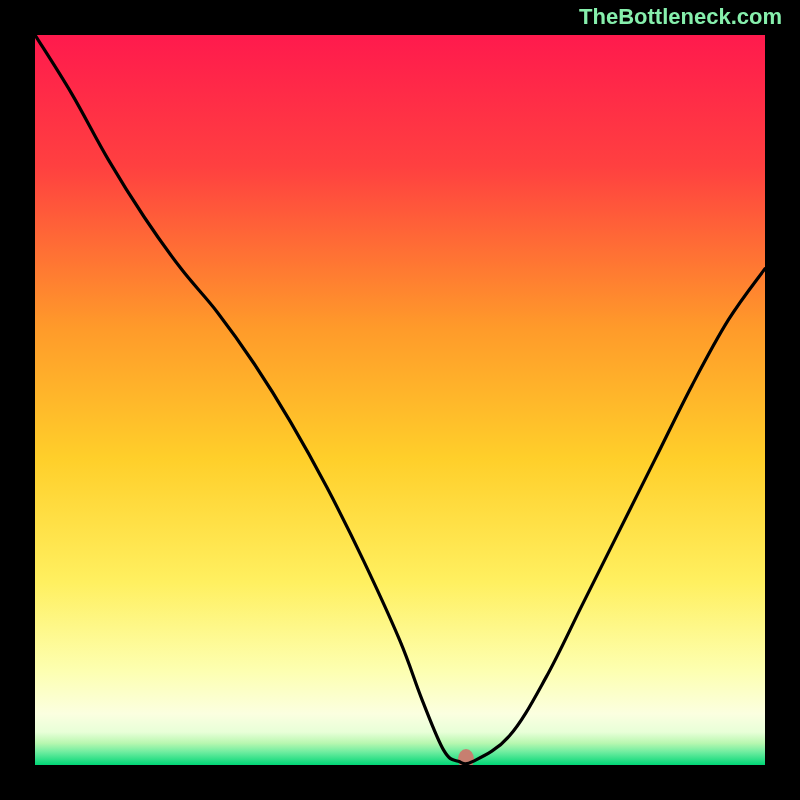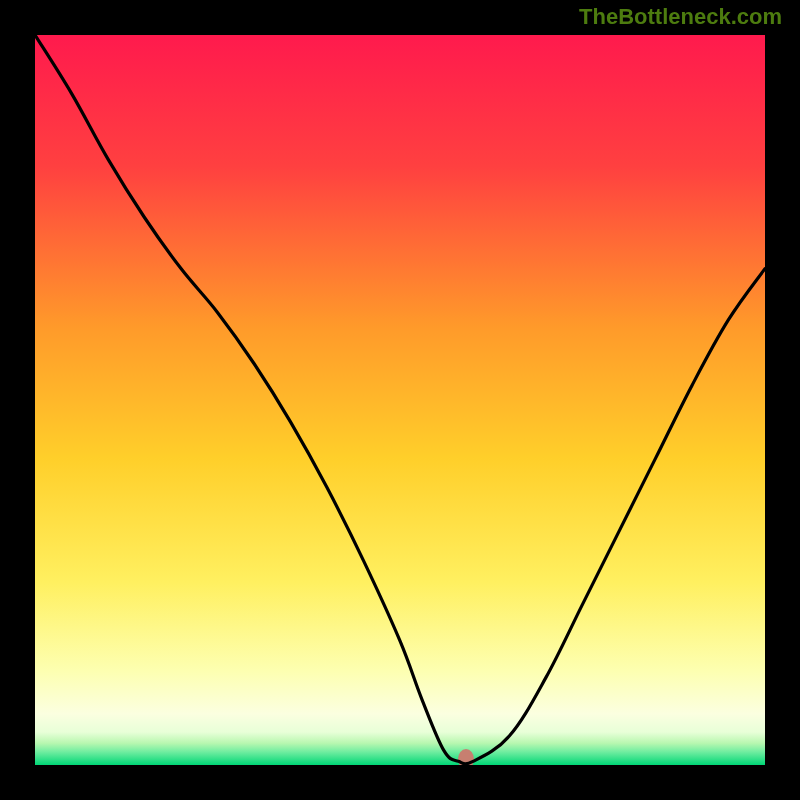--- a/index.html
+++ b/index.html
@@ -8,21 +8,21 @@
     height: 800px;
     background: #000;
     position: relative;
     overflow: hidden;
     font-family: Arial, sans-serif;
   }
   .watermark {
     position: absolute;
     top: 4px;
     right: 18px;
-    color: #4d7c0f;
+    color: #86efac;
     font-size: 22px;
     font-weight: bold;
     z-index: 10;
   }
   .plot-area {
     position: absolute;
     left: 35px;
     top: 35px;
     width: 730px;
     height: 730px;

